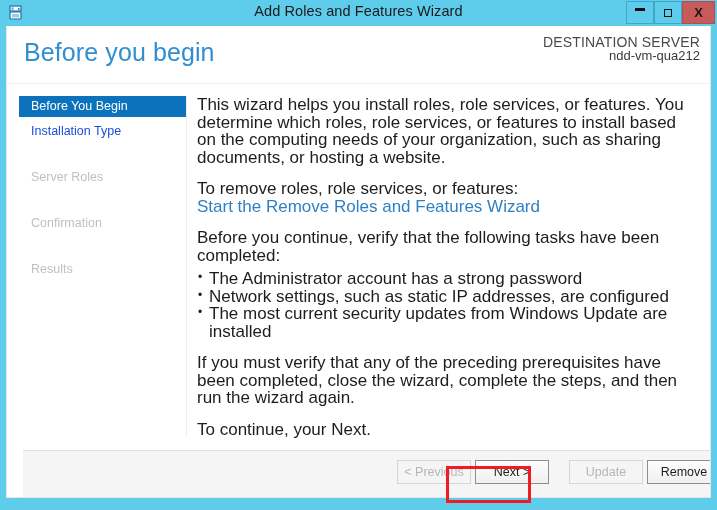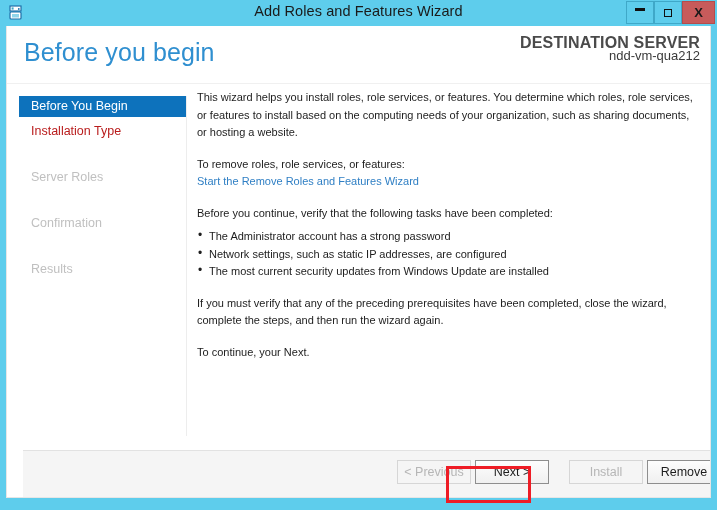--- a/index.html
+++ b/index.html
@@ -114,25 +114,24 @@
     font-weight: 400;
     letter-spacing: .1px;
   }
   .dest-block {
     position: absolute;
     right: 12px; top: 10px;
     text-align: right;
     line-height: 13px;
   }
   .dest-label {
-    font-size: 16px;
+    font-size: 14px;
     color: #4a4a4a;
     letter-spacing: .15px;
     display: block;
-    font-weight: bold;
   }
   .dest-name {
     font-size: 13px;
     color: #3a3a3a;
     display: block;
   }
   .header-rule {
     position: absolute;
     left: 0; top: 57px;
     width: 705px;
@@ -144,21 +143,21 @@
   .sidebar {
     position: absolute;
     left: 12px; top: 70px;
     width: 167px;
   }
   .nav-item {
     height: 21px;
     line-height: 21px;
     padding-left: 12px;
     font-size: 12.5px;
-    color: #b91c1c;
+    color: #1d4ed8;
     margin-bottom: 4px;
     box-sizing: border-box;
     white-space: nowrap;
   }
   .nav-item.selected {
     background: #0d72bc;
     color: #ffffff;
     width: 167px;
   }
   .nav-item.disabled {
@@ -169,23 +168,23 @@
     position: absolute;
     left: 179px; top: 70px;
     width: 1px;
     height: 340px;
     background: #ededed;
   }
 
   
   .content {
     position: absolute;
-    left: 190px; top: 63px;
+    left: 190px; top: 70px;
     width: 500px;
-    font-size: 11px;
+    font-size: 17px;
     color: #1d1d1d;
     line-height: 17.5px;
   }
   .content p {
     margin: 0 0 14px 0;
   }
   .content p.tight {
     margin-bottom: 0;
   }
   .link {
@@ -349,21 +348,21 @@
     </div>
 
     <div class="skip-row">
       <span class="checkbox"></span>
       <span class="skip-label">Skip this page by default</span>
     </div>
 
     <div class="buttonbar">
       <button class="btn btn-prev disabled">&lt; Previous</button>
       <button class="btn btn-next">Next &gt;</button>
-      <button class="btn btn-install disabled">Install</button>
+      <button class="btn btn-install disabled">Update</button>
       <button class="btn btn-cancel">Remove</button>
     </div>
 
   </div>
 
   <div class="annotation-box"></div>
 
 </div>
 
 </body></html>

